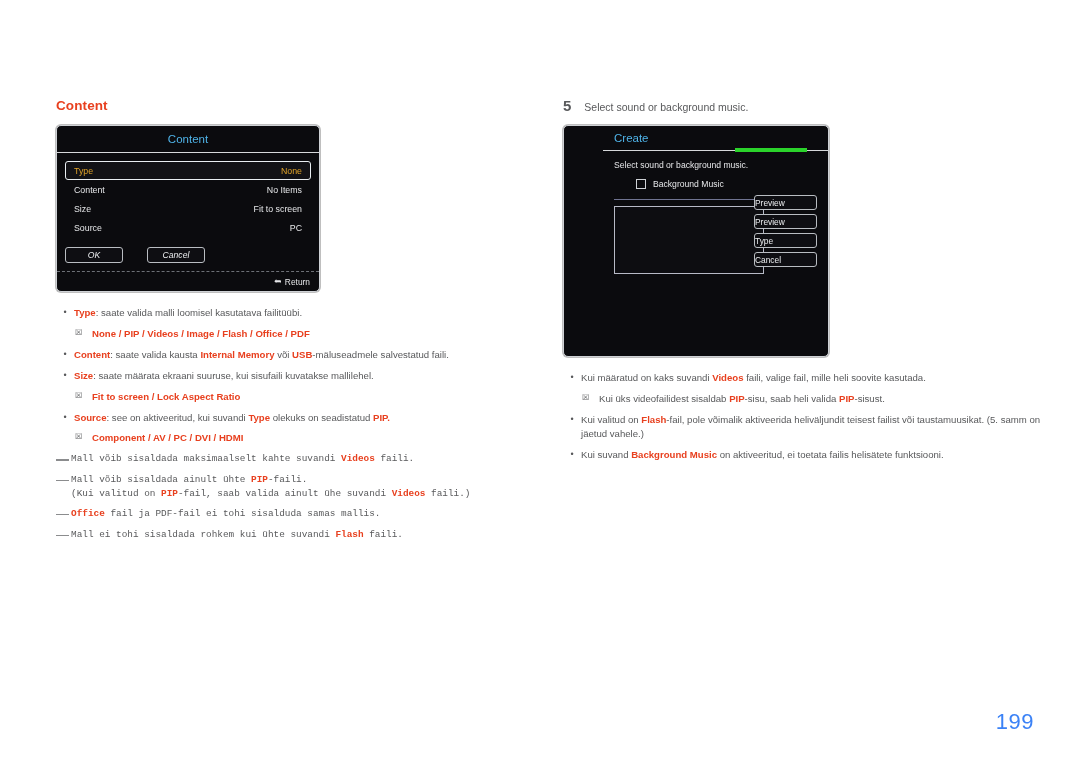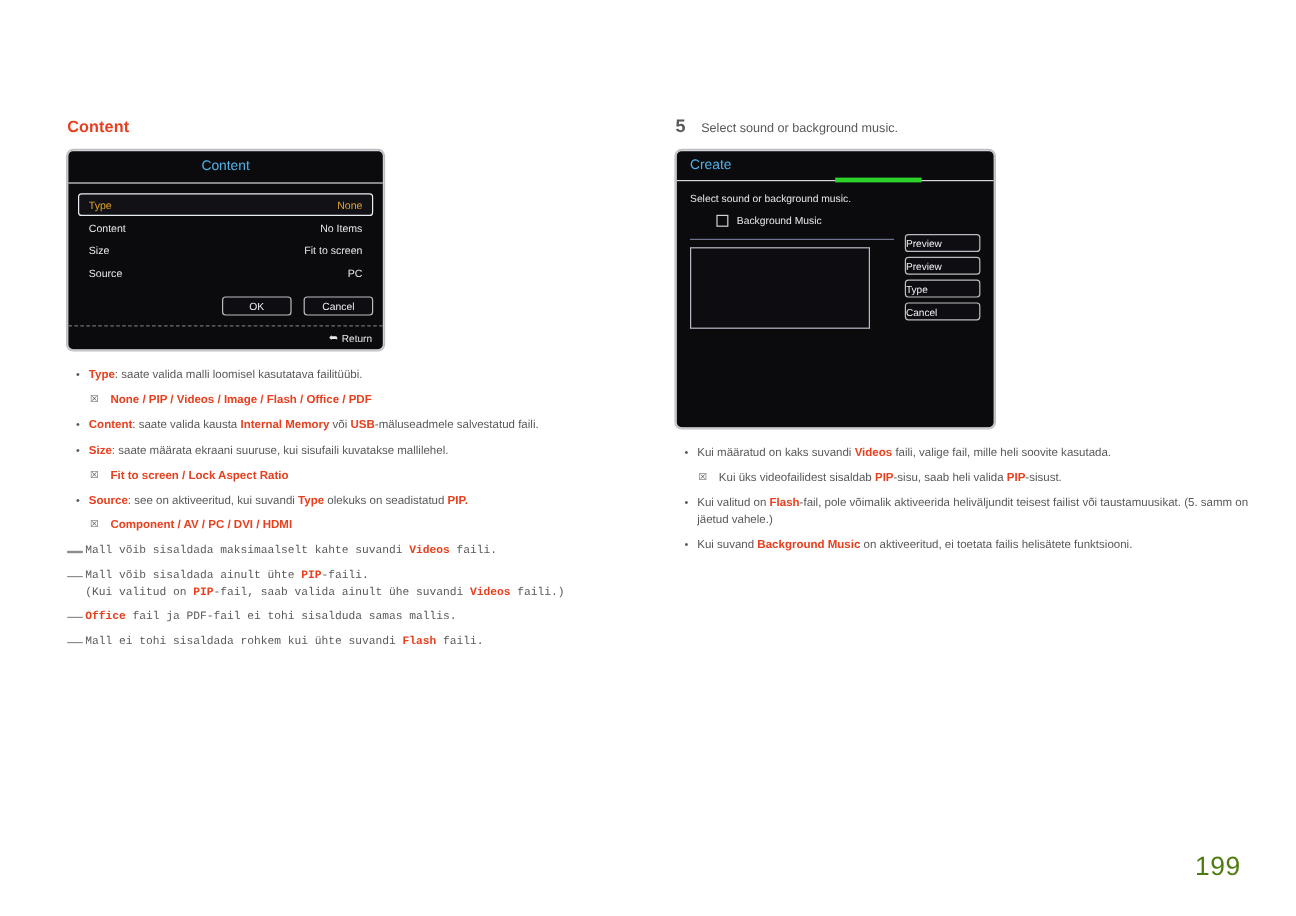--- a/index.html
+++ b/index.html
@@ -60,20 +60,21 @@
   }
 
   
   .osd {
     background: #0b0b0e;
     border: 1px solid #cfd2d6;
     border-radius: 5px;
     box-shadow: 0 0 0 1px rgba(0,0,0,.25);
     box-sizing: border-box;
     position: relative;
+    padding-left: 39px;
   }
 
   
   #content-dialog {
     width: 264px;
     height: 167px;
     padding: 0;
   }
   #content-dialog .osd-titlebar {
     height: 26px;
@@ -107,23 +108,24 @@
   }
   .osd-row.selected .osd-row-label,
   .osd-row.selected .osd-row-value {
     color: #e0a32a;
   }
   .osd-row-label { white-space: nowrap; }
   .osd-row-value { white-space: nowrap; color: #e6e7e9; }
 
   .osd-buttons {
     display: flex;
-    justify-content: flex-end;
-    gap: 10px;
+    justify-content: flex-start;
+    gap: 24px;
     margin-top: 10px;
+    font-style: italic;
   }
   .osd-btn {
     min-width: 58px;
     height: 16px;
     line-height: 15px;
     text-align: center;
     font-size: 8.6px;
     color: #eceef0;
     border: 1px solid #b9bdc2;
     border-radius: 3px;
@@ -309,21 +311,21 @@
   }
   .note-text { flex: 1 1 auto; color: #7a7b7d; font-family: Liberation Mono, monospace; }
   .note-text .redb { color: #e8401f; font-weight: bold; }
 
   
   #page-number {
     position: absolute;
     right: 46px;
     bottom: 28px;
     font-size: 22px;
-    color: #4d7c0f;
+    color: #3b82f6;
     letter-spacing: .5px;
   }
 </style>
 </head>
 <body>
 
 <div id="left-column">
 
   <div class="section-heading">Content</div>
 

